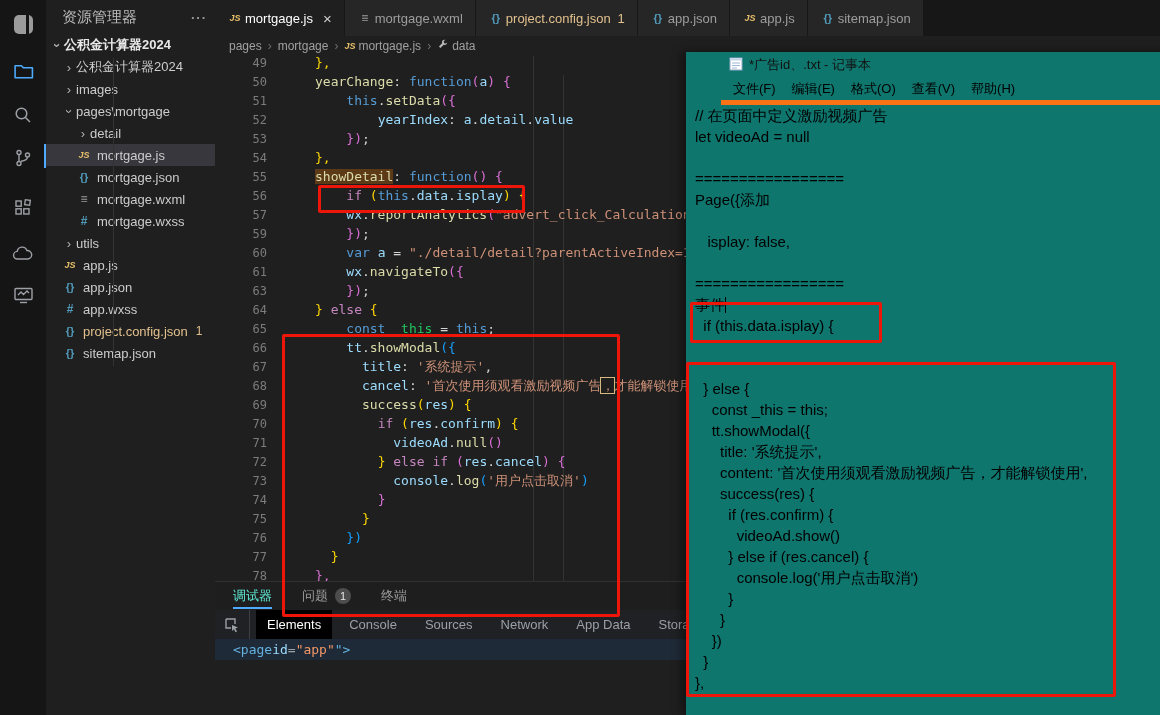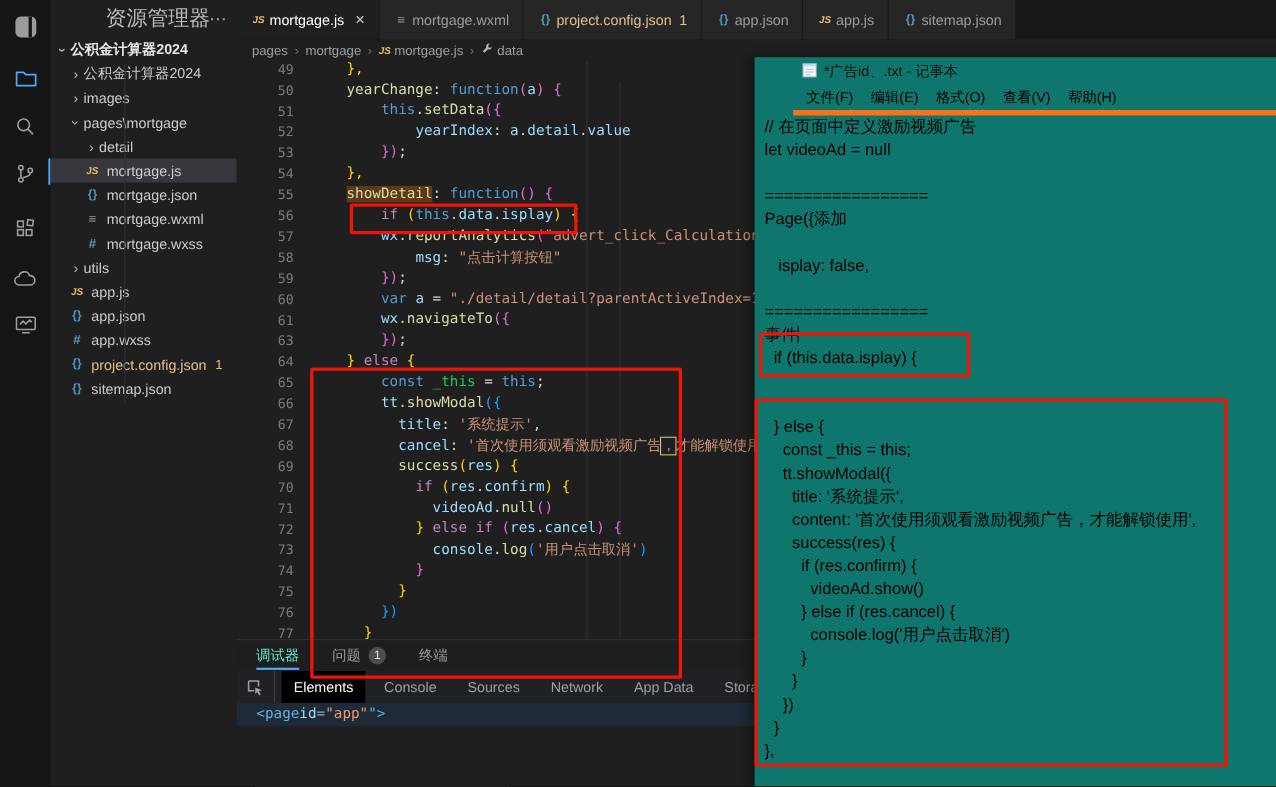--- a/index.html
+++ b/index.html
@@ -8,21 +8,21 @@
   
   .activity-bar{position:absolute;left:0;top:0;width:46px;height:715px;background:#151515;z-index:2;}
   .ab-icon{position:absolute;left:11px;width:24px;height:24px;display:flex;align-items:center;justify-content:center;cursor:pointer;}
   .ab-icon svg{display:block;}
   .logo-sq{width:19px;height:19px;background:#9b9b9b;border-radius:5px;position:relative;}
   .logo-slit{position:absolute;right:4px;top:0;width:3px;height:19px;background:#151515;}
   .ab-indicator{position:absolute;left:44px;top:144px;width:2px;height:24px;background:#4daafc;}
   
   .sidebar{position:absolute;left:46px;top:0;width:169px;height:715px;background:#1f1f1f;z-index:2;color:#cccccc;font-size:13px;}
   .sb-head{height:34px;display:flex;align-items:center;padding:0 8px 0 16px;color:#bbbbbb;}
-  .sb-head .ttl{flex:1;font-size:19px;text-align:right;}
+  .sb-head .ttl{flex:1;font-size:15px;}
   .sb-more{color:#9d9d9d;letter-spacing:1px;font-weight:700;cursor:pointer;}
   .sb-root{height:22px;display:flex;align-items:center;font-weight:700;color:#e8e8e8;padding-left:4px;cursor:pointer;}
   .sb-row{height:22px;display:flex;align-items:center;cursor:pointer;color:#cccccc;position:relative;}
   .sb-row.sel{background:#37373d;}
   .sb-row .chev,.sb-root .chev{width:14px;color:#b0b0b0;font-size:13px;text-align:center;flex:none;}
   .chev.exp{display:inline-block;transform:rotate(90deg);}
   .fic{width:16px;flex:none;text-align:center;margin-right:5px;font-weight:700;}
   .fic.js{color:#e8bf6a;font-size:9px;font-style:italic;}
   .fic.json{color:#519aba;font-size:11px;}
   .fic.wxml{color:#9d9d9d;font-size:12px;}
@@ -276,21 +276,20 @@
       <div class="code-wrap" id="code">
           <div class="code-row"><span class="gut">49</span><span class="codeln"><span class="s-b1">},</span></span></div>
           <div class="code-row"><span class="gut">50</span><span class="codeln"><span class="s-fn">yearChange</span><span class="s-w">: </span><span class="s-kw">function</span><span class="s-b2">(</span><span class="s-vr">a</span><span class="s-b2">)</span><span class="s-w"> </span><span class="s-b2">{</span></span></div>
           <div class="code-row"><span class="gut">51</span><span class="codeln"><span class="s-w">    </span><span class="s-kw">this</span><span class="s-w">.</span><span class="s-fn">setData</span><span class="s-b2">({</span></span></div>
           <div class="code-row"><span class="gut">52</span><span class="codeln"><span class="s-w">        </span><span class="s-vr">yearIndex</span><span class="s-w">: </span><span class="s-vr">a</span><span class="s-w">.</span><span class="s-vr">detail</span><span class="s-w">.</span><span class="s-vr">value</span></span></div>
           <div class="code-row"><span class="gut">53</span><span class="codeln"><span class="s-w">    </span><span class="s-b2">})</span><span class="s-w">;</span></span></div>
           <div class="code-row"><span class="gut">54</span><span class="codeln"><span class="s-b1">},</span></span></div>
           <div class="code-row"><span class="gut">55</span><span class="codeln"><span class="s-hl">showDetail</span><span class="s-w">: </span><span class="s-kw">function</span><span class="s-b2">()</span><span class="s-w"> </span><span class="s-b2">{</span></span></div>
           <div class="code-row"><span class="gut">56</span><span class="codeln"><span class="s-w">    </span><span class="s-ct">if</span><span class="s-w"> </span><span class="s-b1">(</span><span class="s-kw">this</span><span class="s-w">.</span><span class="s-vr">data</span><span class="s-w">.</span><span class="s-vr">isplay</span><span class="s-b1">)</span><span class="s-w"> </span><span class="s-b1">{</span></span></div>
           <div class="code-row"><span class="gut">57</span><span class="codeln"><span class="s-w">    </span><span class="s-vr">wx</span><span class="s-w">.</span><span class="s-fn">reportAnalytics</span><span class="s-b2">(</span><span class="s-st">"advert_click_Calculation</span></span></div>
-          <div class="code-row"><span class="gut">58</span><span class="codeln"><span class="s-w">        </span><span class="s-vr">msg</span><span class="s-w">: </span><span class="s-st">"点击计算按钮"</span></span></div>
           <div class="code-row"><span class="gut">59</span><span class="codeln"><span class="s-w">    </span><span class="s-b2">})</span><span class="s-w">;</span></span></div>
           <div class="code-row"><span class="gut">60</span><span class="codeln"><span class="s-w">    </span><span class="s-kw">var</span><span class="s-w"> </span><span class="s-vr">a</span><span class="s-w"> = </span><span class="s-st">"./detail/detail?parentActiveIndex=1&amp;</span></span></div>
           <div class="code-row"><span class="gut">61</span><span class="codeln"><span class="s-w">    </span><span class="s-vr">wx</span><span class="s-w">.</span><span class="s-fn">navigateTo</span><span class="s-b2">({</span></span></div>
           <div class="code-row"><span class="gut">63</span><span class="codeln"><span class="s-w">    </span><span class="s-b2">})</span><span class="s-w">;</span></span></div>
           <div class="code-row"><span class="gut">64</span><span class="codeln"><span class="s-b1">}</span><span class="s-w"> </span><span class="s-ct">else</span><span class="s-w"> </span><span class="s-b1">{</span></span></div>
           <div class="code-row"><span class="gut">65</span><span class="codeln"><span class="s-w">    </span><span class="s-kw">const</span><span class="s-w"> </span><span class="s-cv">_this</span><span class="s-w"> = </span><span class="s-kw">this</span><span class="s-w">;</span></span></div>
           <div class="code-row"><span class="gut">66</span><span class="codeln"><span class="s-w">    </span><span class="s-vr">tt</span><span class="s-w">.</span><span class="s-fn">showModal</span><span class="s-b3">({</span></span></div>
           <div class="code-row"><span class="gut">67</span><span class="codeln"><span class="s-w">      </span><span class="s-vr">title</span><span class="s-w">: </span><span class="s-st">'系统提示'</span><span class="s-w">,</span></span></div>
           <div class="code-row"><span class="gut">68</span><span class="codeln"><span class="s-w">      </span><span class="s-vr">cancel</span><span class="s-w">: </span><span class="s-st">'首次使用须观看激励视频广告</span><span class="s-yb">，</span><span class="s-st">才能解锁使用',</span></span></div>
           <div class="code-row"><span class="gut">69</span><span class="codeln"><span class="s-w">      </span><span class="s-fn">success</span><span class="s-b1">(</span><span class="s-vr">res</span><span class="s-b1">)</span><span class="s-w"> </span><span class="s-b1">{</span></span></div>

